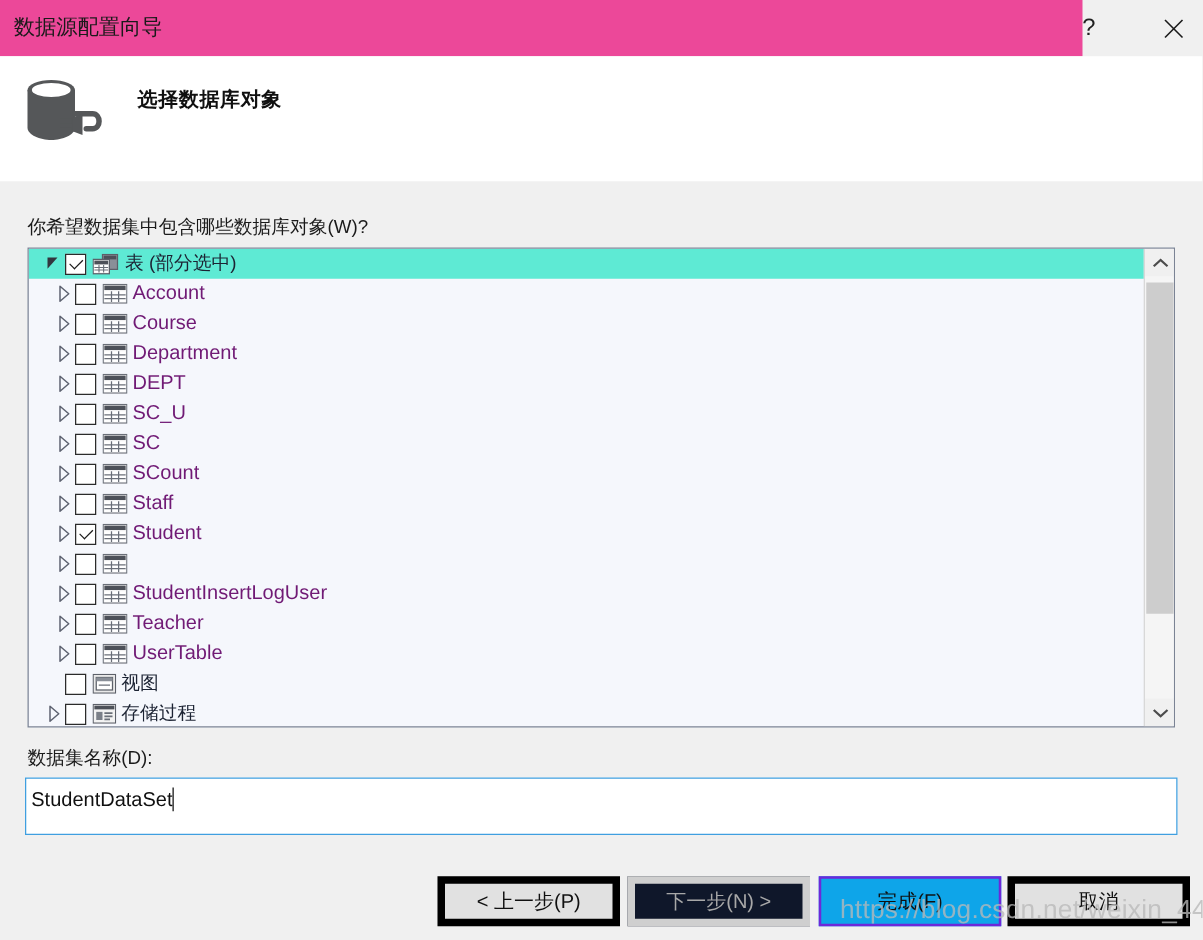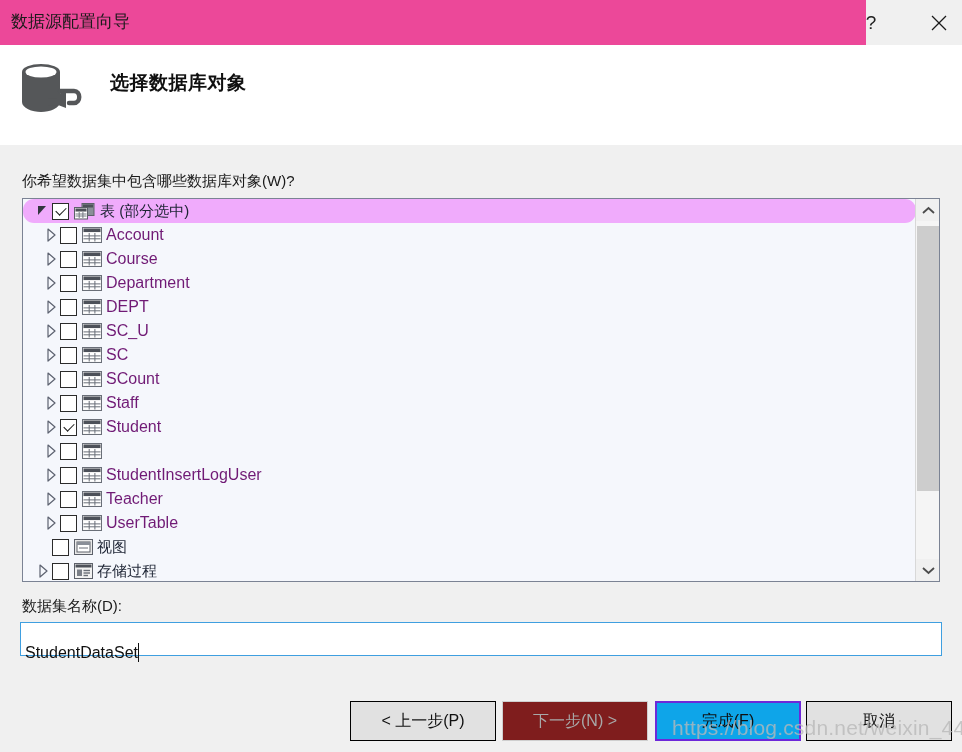--- a/index.html
+++ b/index.html
@@ -40,21 +40,21 @@
     position: absolute; left: 0; top: 45px;
     width: 962px; height: 100px;
     background: #ffffff;
   }
   .head-icon {
     position: absolute; left: 14px; top: 13px;
     width: 74px; height: 62px;
   }
   .head-title {
     position: absolute; left: 110px; top: 25px;
-    font-size: 19px; font-weight: bold; color: #101010;
+    font-size: 16px; font-weight: bold; color: #101010;
     letter-spacing: .5px;
   }
 
   
   .prompt {
     position: absolute; left: 22px; top: 172px;
     font-size: 15px; color: #1a1a1a; white-space: nowrap; text-align: right;
   }
 
   
@@ -69,21 +69,21 @@
     position: absolute; left: 0; top: 0;
     width: 893px; height: 382px;
   }
   .row {
     position: relative;
     height: 24px;
     display: flex; align-items: center;
     white-space: nowrap;
     cursor: default;
   }
-  .row.sel { background: #f0abfc; border-radius: 11px; }
+  .row.sel { background: #5eead4; }
   .row .label {
     font-size: 16px; color: #701a75;
     line-height: 24px;
   }
   .row.root .label { color: #1c2333; }
   .row.cjk .label { font-size: 15px; }
 
   
   .exp {
     width: 17px; height: 24px; position: relative; flex: none;
@@ -142,53 +142,53 @@
     background: #cdcdcd; cursor: default;
   }
 
   
   .ds-label {
     position: absolute; left: 22px; top: 597px;
     font-size: 15px; color: #1a1a1a; text-align: right;
   }
   .ds-input {
     position: absolute; left: 20px; top: 622px;
-    width: 922px; height: 22px;
+    width: 922px; height: 46px;
     border: 1px solid #3f9fe0;
     background: #ffffff;
-    padding: 16px 2px;
+    padding: 4px 2px;
     font-family: "Liberation Sans", "DejaVu Sans", sans-serif;
     font-size: 16px; color: #101010;
     line-height: 27px;
   }
   .ds-input-inner {
     position: relative; display: inline-block;
     padding-left: 2px;
   }
   .caret {
     display: inline-block;
     width: 1px; height: 19px;
     background: #101010;
     vertical-align: -4px;
   }
 
   
   .btn {
     position: absolute; top: 701px;
     width: 146px; height: 40px;
     background: #e1e1e1;
-    border: 1px solid #000000;
+    border: 6px solid #000000;
     font-family: "Liberation Sans", "DejaVu Sans", sans-serif;
     font-size: 16px; color: #101010;
     display: flex; align-items: center; justify-content: center;
     cursor: default;
     padding: 0;
   }
   .btn-prev   { left: 350px; }
-  .btn-next   { left: 502px; color: #a8a8a8; background: #7f1d1d; border-color: #cfcfcf; }
+  .btn-next   { left: 502px; color: #a8a8a8; background: #0f172a; border-color: #cfcfcf; }
   .btn-finish { left: 655px; border: 2px solid #6d28d9; background: #0ea5e9; }
   .btn-cancel { left: 806px; }
 
   
   .watermark {
     position: absolute; left: 672px; top: 716px;
     font-size: 21px; color: #b9b9b9;
     opacity: .78;
     white-space: nowrap;
     pointer-events: none;

